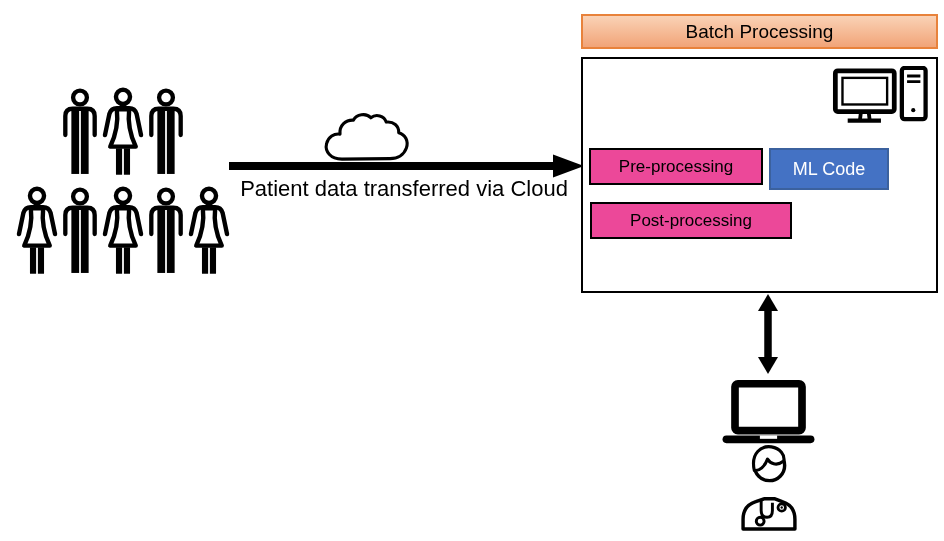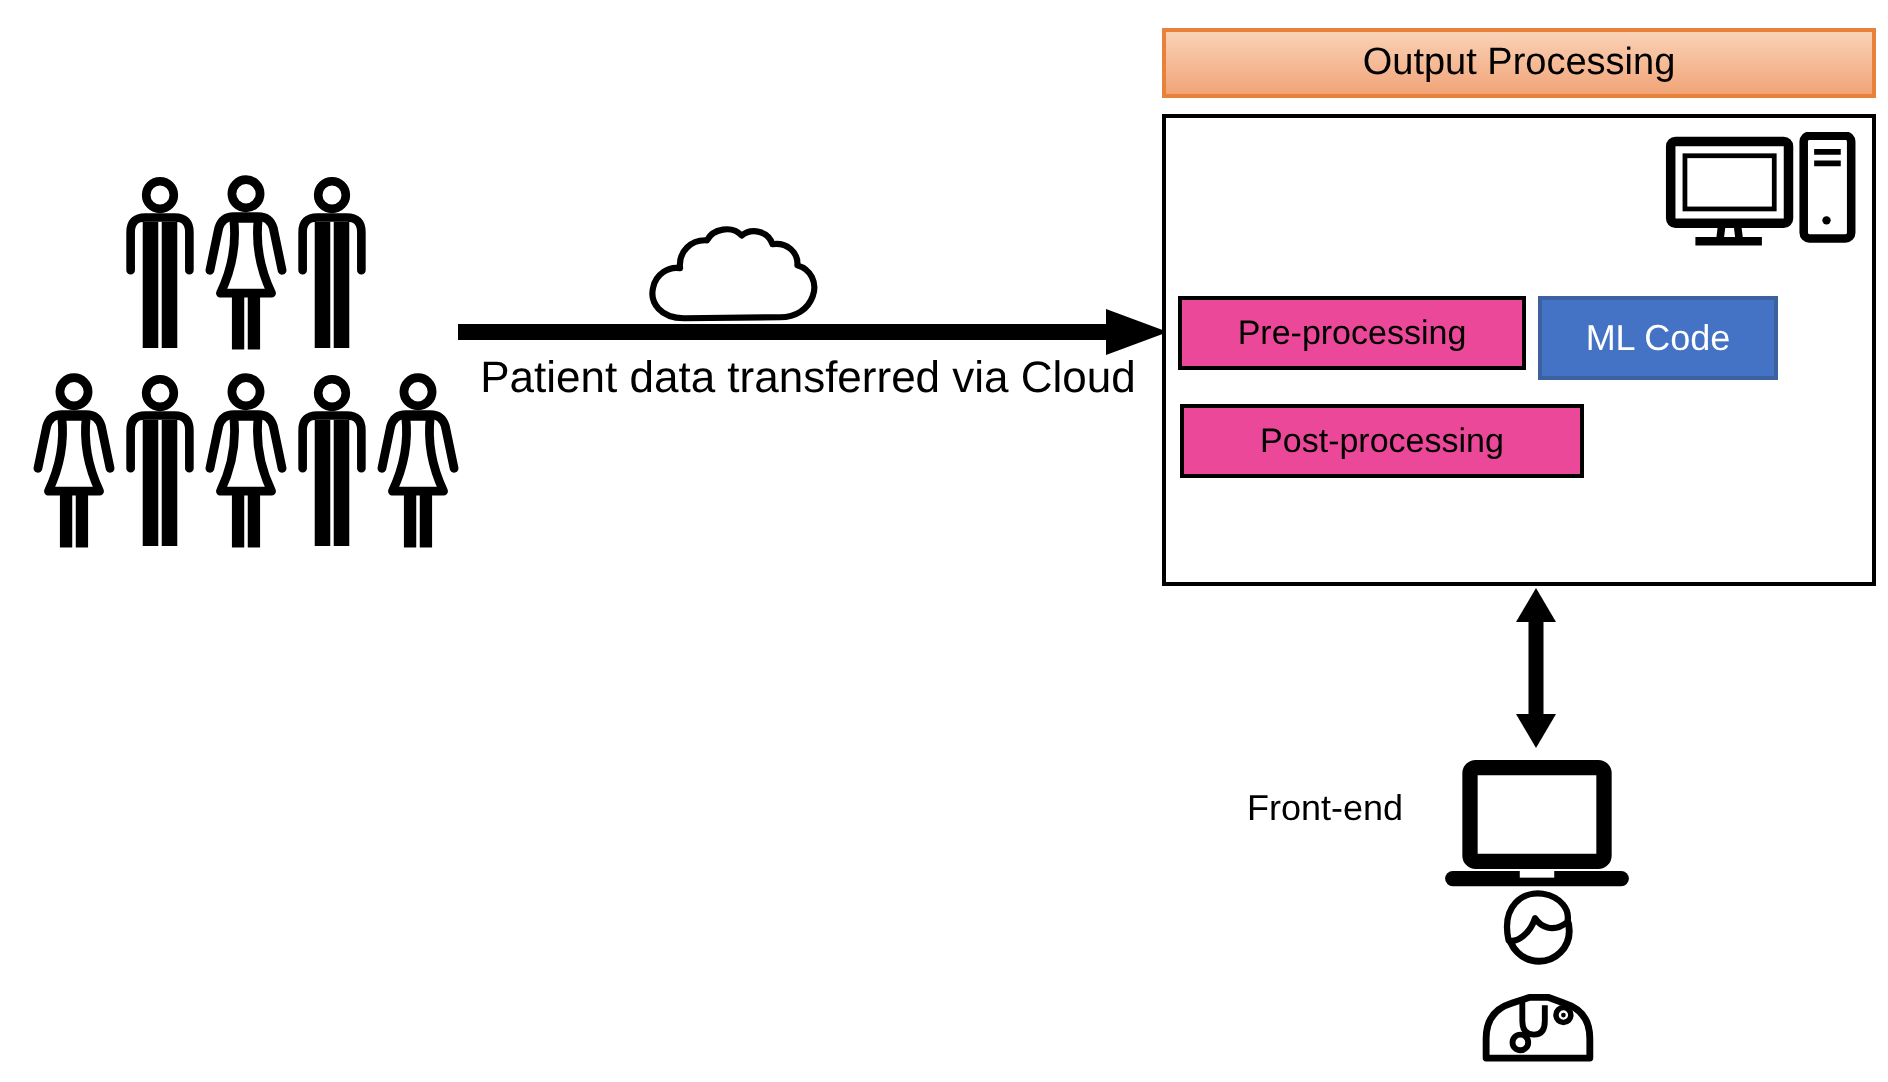--- a/index.html
+++ b/index.html
@@ -164,21 +164,21 @@
     <path d="M21 49 C9 49 3 41 5 33 C6.5 26 13 22 19 23 C18 14 25 8 33 8.5 C36 2.5 46 0.5 51 6 C56.5 1.5 65 4 67 10.5 C74.5 9.5 80.5 14.5 80 21.5 C87 23.5 90.5 30.5 88 37.5 C85.5 44.5 79 48.5 71 48.5 Z" fill="#fff" stroke="#000" stroke-width="3.2" stroke-linejoin="round"></path>
   </svg>
 
   <svg class="h-arrow" width="355" height="28" viewBox="0 0 355 28" aria-hidden="true">
     <path d="M0 14 H328" stroke="#000" stroke-width="8"></path>
     <polygon points="355,14 324,2.5 324,25.5" fill="#000"></polygon>
   </svg>
 
   <div class="caption">Patient data transferred via Cloud</div>
 
-  <div class="batch-header">Output Processing</div>
+  <div class="batch-header">Batch Processing</div>
 
   <div class="backend-box">
 
     <svg class="desktop" width="96" height="57" viewBox="0 0 100 60" aria-hidden="true">
       <rect x="3" y="5" width="62" height="43" rx="2.5" fill="#fff" stroke="#000" stroke-width="5"></rect>
       <rect x="10.5" y="12.5" width="47" height="28" fill="none" stroke="#000" stroke-width="2.5"></rect>
       <path d="M30 48 L29 56 M38 48 L39 56" stroke="#000" stroke-width="4"></path>
       <path d="M16 57.5 H51" stroke="#000" stroke-width="4.5"></path>
       <rect x="73" y="2" width="25" height="54" rx="3" fill="#fff" stroke="#000" stroke-width="4.5"></rect>
       <path d="M78.5 10.5 H92.5 M78.5 16.5 H92.5" stroke="#000" stroke-width="3"></path>
@@ -189,21 +189,20 @@
     <div class="comp ml">ML Code</div>
     <div class="comp post">Post-processing</div>
   </div>
 
   <svg class="v-arrow" width="26" height="80" viewBox="0 0 26 80" aria-hidden="true">
     <path d="M13 15 V65" stroke="#000" stroke-width="7.5"></path>
     <polygon points="13,0 3,17 23,17" fill="#000"></polygon>
     <polygon points="13,80 3,63 23,63" fill="#000"></polygon>
   </svg>
 
-  <div class="frontend-label">Front-end</div>
 
   <svg class="laptop" width="97" height="67" viewBox="0 0 100 70" aria-hidden="true">
     <rect x="15" y="5" width="70" height="49" rx="3" fill="#fff" stroke="#000" stroke-width="8"></rect>
     <rect x="2" y="59" width="96" height="8" rx="4" fill="#000"></rect>
     <rect x="41" y="59" width="18" height="3.5" fill="#fff"></rect>
   </svg>
 
   <svg class="doctor" width="69" height="90" viewBox="0 0 70 92" aria-hidden="true">
     <path d="M9 90 L9 80 Q9 66 22 62 L31 59 L41 59 L49 62 Q62 66 62 80 L62 90 Z" fill="#fff" stroke="#000" stroke-width="3.5" stroke-linejoin="round"></path>
     <circle cx="36" cy="25" r="15.5" fill="#fff" stroke="#000" stroke-width="3.5"></circle>

